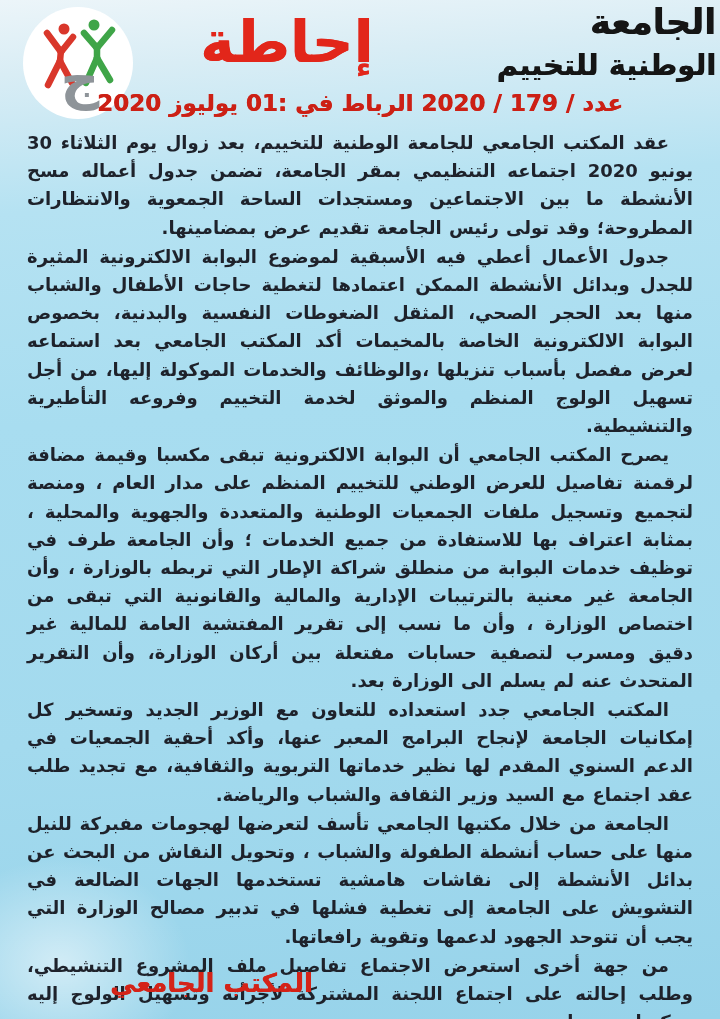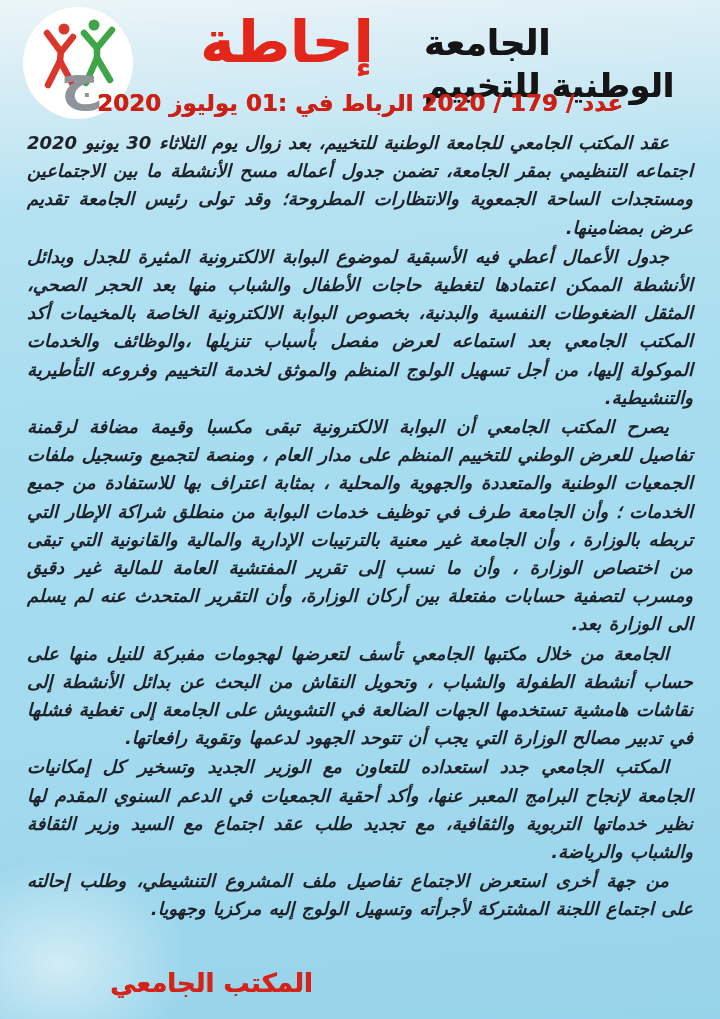--- a/index.html
+++ b/index.html
@@ -52,35 +52,34 @@
     font-size: 58px;
     font-weight: bold;
     color: #e2261a;
     line-height: 80px;
     letter-spacing: 1px;
     text-shadow: 0.5px 0 0 #e2261a;
   }
   .org-name {
     position: absolute;
     top: 0px;
-    right: 18px;
+    right: 4px;
     width: 278px;
-    text-align: left;
+    text-align: right;
     color: #151515;
     font-weight: bold;
     text-shadow: 0.6px 0 0 #151515;
-    margin-top: 21px;
   }
   .org-name .line1 {
     font-size: 35px;
     line-height: 44px;
     display: block;
   }
   .org-name .line2 {
-    font-size: 33px;
+    font-size: 29px;
     line-height: 42px;
     display: block;
   }
   .meta-line {
     position: absolute;
     top: 90px;
     left: 0;
     width: 100%;
     text-align: center;
     font-size: 23px;
@@ -99,21 +98,20 @@
   .body-text p {
     margin: 0 0 1px 0;
     font-size: 18px;
     line-height: 28.2px;
     font-weight: bold;
     color: #1e222b;
     text-align: justify;
     text-align-last: right;
     text-indent: 24px;
     word-spacing: 1px;
-    font-style: italic;
   }
 
   
   .signature {
     position: absolute;
     top: 968px;
     left: 62px;
     font-size: 26px;
     font-weight: bold;
     color: #d42318;
@@ -159,20 +157,20 @@
     <span class="line1">الجامعة</span>
     <span class="line2">الوطنية للتخييم</span>
   </div>
 
   <div class="meta-line">عدد / 179 / 2020 الرباط في :01 يوليوز 2020</div>
 
   <div class="body-text">
     <p>عقد المكتب الجامعي للجامعة الوطنية للتخييم،  بعد زوال يوم الثلاثاء 30 يونيو 2020 اجتماعه التنظيمي بمقر الجامعة، تضمن جدول أعماله مسح  الأنشطة ما بين الاجتماعين ومستجدات الساحة الجمعوية والانتظارات المطروحة؛ وقد تولى رئيس الجامعة تقديم عرض بمضامينها.</p>
     <p>جدول الأعمال أعطي فيه الأسبقية لموضوع البوابة الالكترونية المثيرة للجدل وبدائل الأنشطة الممكن اعتمادها لتغطية حاجات الأطفال والشباب منها بعد الحجر الصحي،  المثقل الضغوطات النفسية والبدنية، بخصوص البوابة الالكترونية الخاصة بالمخيمات  أكد المكتب الجامعي بعد استماعه لعرض مفصل بأسباب تنزيلها ،والوظائف والخدمات الموكولة إليها، من أجل تسهيل الولوج المنظم والموثق لخدمة  التخييم وفروعه التأطيرية والتنشيطية.</p>
     <p>يصرح المكتب الجامعي أن البوابة الالكترونية تبقى مكسبا وقيمة مضافة لرقمنة تفاصيل للعرض الوطني للتخييم المنظم على مدار العام ، ومنصة لتجميع وتسجيل ملفات الجمعيات الوطنية والمتعددة والجهوية والمحلية ، بمثابة اعتراف بها للاستفادة من جميع الخدمات ؛ وأن الجامعة طرف في توظيف خدمات البوابة من منطلق شراكة الإطار التي تربطه بالوزارة ، وأن الجامعة غير معنية بالترتيبات الإدارية  والمالية والقانونية التي تبقى من اختصاص الوزارة ، وأن ما نسب إلى تقرير المفتشية العامة للمالية غير دقيق ومسرب لتصفية حسابات مفتعلة بين أركان الوزارة،  وأن التقرير المتحدث عنه لم يسلم الى الوزارة بعد.</p>
+    <p>المكتب الجامعي جدد استعداده للتعاون مع الوزير الجديد وتسخير كل إمكانيات الجامعة لإنجاح البرامج المعبر عنها، وأكد أحقية الجمعيات في الدعم السنوي المقدم لها نظير خدماتها التربوية والثقافية، مع تجديد طلب عقد اجتماع مع السيد وزير الثقافة والشباب والرياضة.</p>
     <p>الجامعة من خلال مكتبها الجامعي تأسف لتعرضها لهجومات مفبركة للنيل منها على حساب أنشطة الطفولة والشباب ، وتحويل النقاش من البحث عن بدائل الأنشطة إلى نقاشات هامشية  تستخدمها  الجهات الضالعة في التشويش على الجامعة إلى تغطية فشلها في تدبير مصالح الوزارة التي يجب أن تتوحد الجهود لدعمها وتقوية رافعاتها.</p>
-    <p>المكتب الجامعي جدد استعداده للتعاون مع الوزير الجديد وتسخير كل إمكانيات الجامعة لإنجاح البرامج المعبر عنها، وأكد أحقية الجمعيات في الدعم السنوي المقدم لها نظير خدماتها التربوية والثقافية، مع تجديد طلب عقد اجتماع مع السيد وزير الثقافة والشباب والرياضة.</p>
     <p>من جهة أخرى استعرض الاجتماع تفاصيل ملف المشروع التنشيطي، وطلب إحالته على اجتماع اللجنة المشتركة لأجرأته وتسهيل الولوج إليه مركزيا وجهويا.</p>
   </div>
 
   <div class="signature">المكتب الجامعي</div>
 
 </div>
 
 </body></html>

